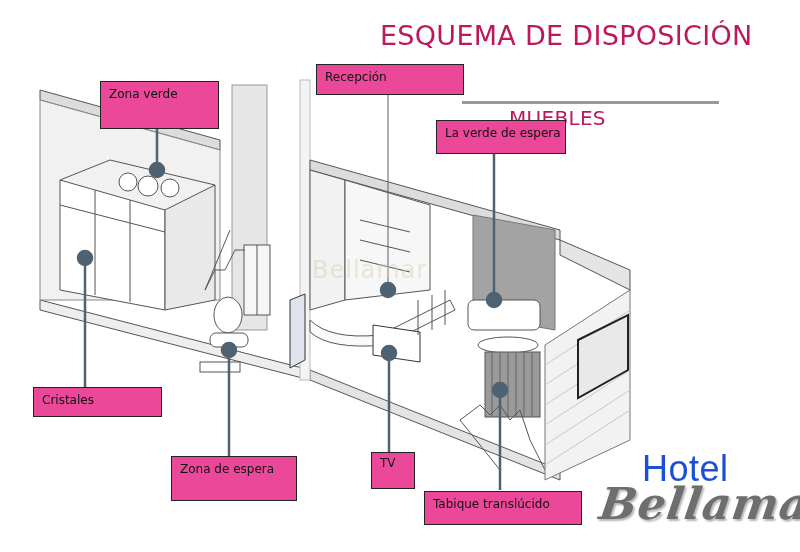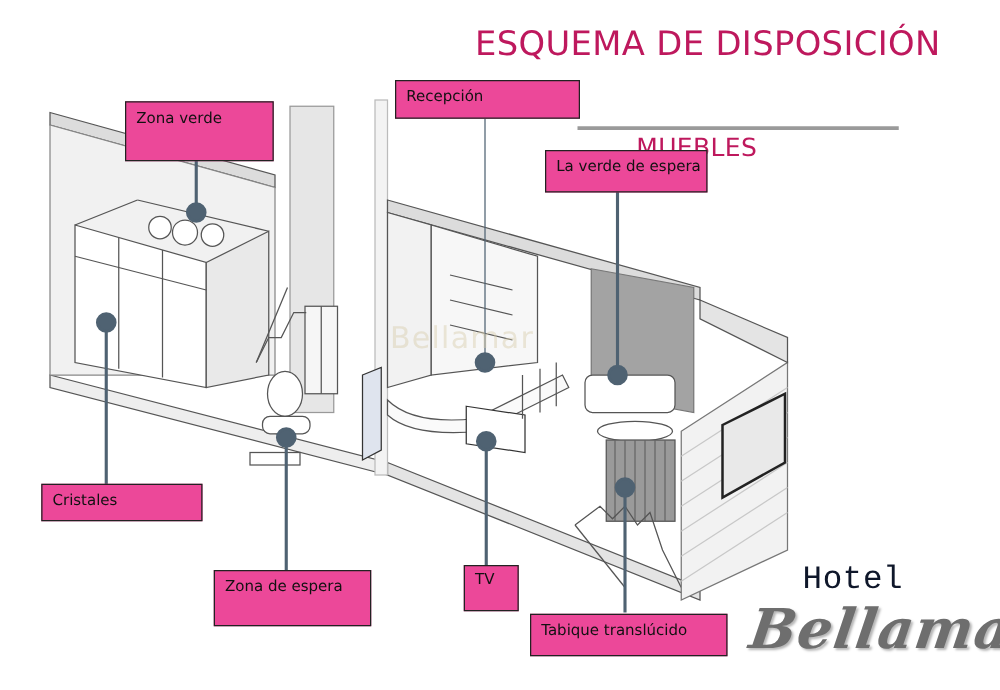--- a/index.html
+++ b/index.html
@@ -16,22 +16,22 @@
 
     svg.drawing { position: absolute; left: 0; top: 0; width: 800px; height: 552px; }
 
     .callout {
       position: absolute; background: #ec4899; border: 1.5px solid #222;
       font-size: 12px; color: #111; padding: 5px 0 0 8px; line-height: 14px;
       font-family: "DejaVu Sans", sans-serif;
     }
 
     .logo-hotel {
-      position: absolute; left: 642px; top: 448px; font-family: Liberation Mono, monospace;
-      font-size: 26px; color: #0f172a; letter-spacing: 0.5px;
+      position: absolute; left: 642px; top: 448px; font-family: Liberation Sans, sans-serif;
+      font-size: 36px; color: #1d4ed8; letter-spacing: 0.5px;
     }
     .logo-bellamar {
       position: absolute; left: 600px; top: 478px; font-family: "DejaVu Serif", serif;
       font-size: 44px; font-style: italic; font-weight: bold; color: #6e6e6e;
       letter-spacing: 1px; text-shadow: 2px 2px 2px #b5b5b5;
       transform: skewX(-8deg);
     }
     .watermark {
       position: absolute; left: 312px; top: 256px; font-size: 24px; color: rgba(215,205,170,0.45);
       font-family: "DejaVu Sans", sans-serif; letter-spacing: 1px; white-space: nowrap;

